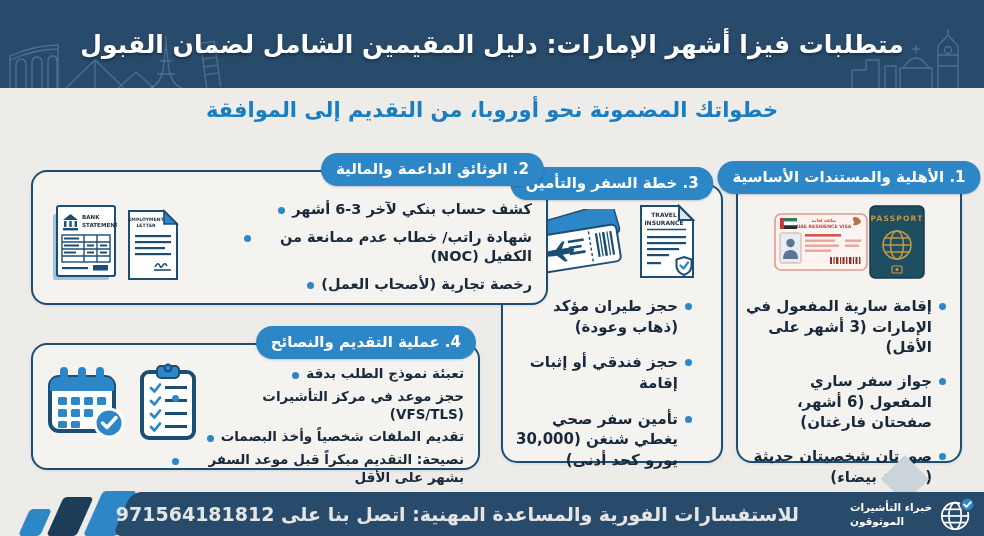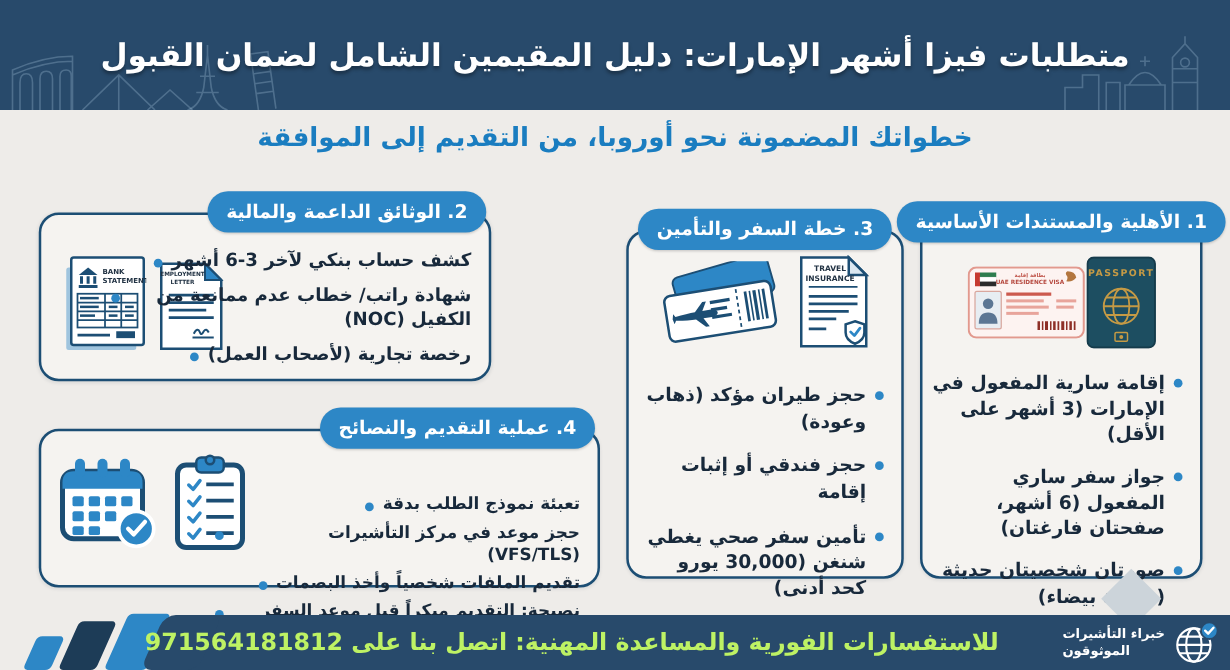--- a/index.html
+++ b/index.html
@@ -11,52 +11,52 @@
   .header h1 { color:#ffffff; font-size:25px; font-weight:bold; white-space:nowrap; direction:rtl; text-shadow:0 2px 3px rgba(0,0,0,.35); z-index:2; }
   .skyline { position:absolute; left:0; bottom:0; width:984px; height:60px; z-index:1; }
 
   
   .subtitle { position:absolute; left:0; top:98px; width:984px; text-align:center; color:#1a7dc0; font-size:21px; font-weight:bold; direction:rtl; }
 
   
   .card { position:absolute; background:#f5f3f0; border:2px solid #1c4e74; border-radius:16px; box-shadow:0 1px 3px rgba(20,40,60,.10); }
   .card-1 { left:736px; top:178px; width:226px; height:285px; }
   .card-3 { left:501px; top:184px; width:222px; height:279px; }
-  .card-2 { left:31px;  top:170px; width:362px; height:135px; }
+  .card-2 { left:31px;  top:170px; width:517px; height:135px; }
   .card-4 { left:31px;  top:343px; width:449px; height:127px; }
 
   .pill { position:absolute; top:-19px; background:#2d87c6; color:#fff; font-weight:bold; font-size:15px; padding:7px 15px 8px; border-radius:20px; white-space:nowrap; direction:rtl; box-shadow:0 1px 2px rgba(0,0,0,.18); z-index:3; }
   .pill.center { left:50%; transform:translateX(-50%); }
   .pill.right  { right:2px; }
 
   .icon-row { display:flex; justify-content:center; align-items:center; gap:1px; }
   .card-1 .icon-row { margin-top:25px; }
   .card-3 .icon-row { margin-top:18px; gap:8px; }
 
   .bullets { display:flex; flex-direction:column; direction:rtl; }
   .card-1 .bullets { margin-top:17px; padding:0 14px 0 8px; gap:13px; }
-  .card-3 .bullets { margin-top:26px; padding:0 14px 0 8px; gap:15px; }
+  .card-3 .bullets { margin-top:16px; padding:0 29px 0 8px; gap:15px; }
   .bullets-side { position:absolute; display:flex; flex-direction:column; direction:rtl; }
   .card-2 .bullets-side { right:14px; top:28px; width:288px; gap:8px; }
-  .card-4 .bullets-side { right:14px; top:20px; width:292px; gap:5px;margin-top:30px; }
+  .card-4 .bullets-side { right:14px; top:20px; width:292px; gap:5px; }
 
   .bullet { display:flex; align-items:flex-start; gap:7px; direction:rtl; }
   .dot { flex:0 0 auto; width:7px; height:7px; border-radius:50%; background:#2d87c6; margin-top:7px; }
   .btext { color:#18293b; font-weight:bold; font-size:15px; line-height:1.38; text-align:right; }
   .card-4 .btext { font-size:13.5px; line-height:1.32; }
   .card-2 .btext { font-size:14.5px; line-height:1.35; }
 
   .icons-side { position:absolute; display:flex; align-items:center; }
   .card-2 .icons-side { left:18px; top:32px; gap:10px; }
   .card-4 .icons-side { left:14px; top:18px; gap:8px; }
 
   
   .band { position:absolute; left:136px; right:0; top:492px; height:44px; background:#284a6b; border-radius:10px 0 0 10px; z-index:2; }
   .band::before { content:""; position:absolute; left:-14px; top:0; width:46px; height:100%; background:#284a6b; transform:skewX(-24deg); border-radius:9px; }
-  .band-text { position:absolute; left:120px; right:185px; top:0; height:44px; line-height:44px; text-align:center; color:#bef264; font-size:19px; font-weight:bold; direction:rtl; white-space:nowrap; }
+  .band-text { position:absolute; left:120px; right:185px; top:0; height:44px; line-height:44px; text-align:center; color:#e5e5e5; font-size:19px; font-weight:bold; direction:rtl; white-space:nowrap; }
   .stripe { position:absolute; transform:skewX(-24deg); border-radius:4px; z-index:2; }
   .stripe-1 { left:24px; top:509px; width:22px; height:27px; background:#2d87c6; }
   .stripe-2 { left:55px; top:497px; width:30px; height:39px; background:#1d3c57; }
   .stripe-3 { left:93px; top:491px; width:34px; height:45px; background:#2d87c6; }
   .diamond { position:absolute; left:888px; top:462px; width:34px; height:34px; background:#ccd4da; transform:rotate(45deg); z-index:1; }
   .brand { position:absolute; right:8px; top:495px; height:40px; display:flex; direction:rtl; align-items:center; gap:6px; z-index:4; }
   .brand-text { color:#fff; font-size:10.5px; font-weight:bold; text-align:left; line-height:1.3; direction:rtl; }
 </style>
 </head>
 <body>

